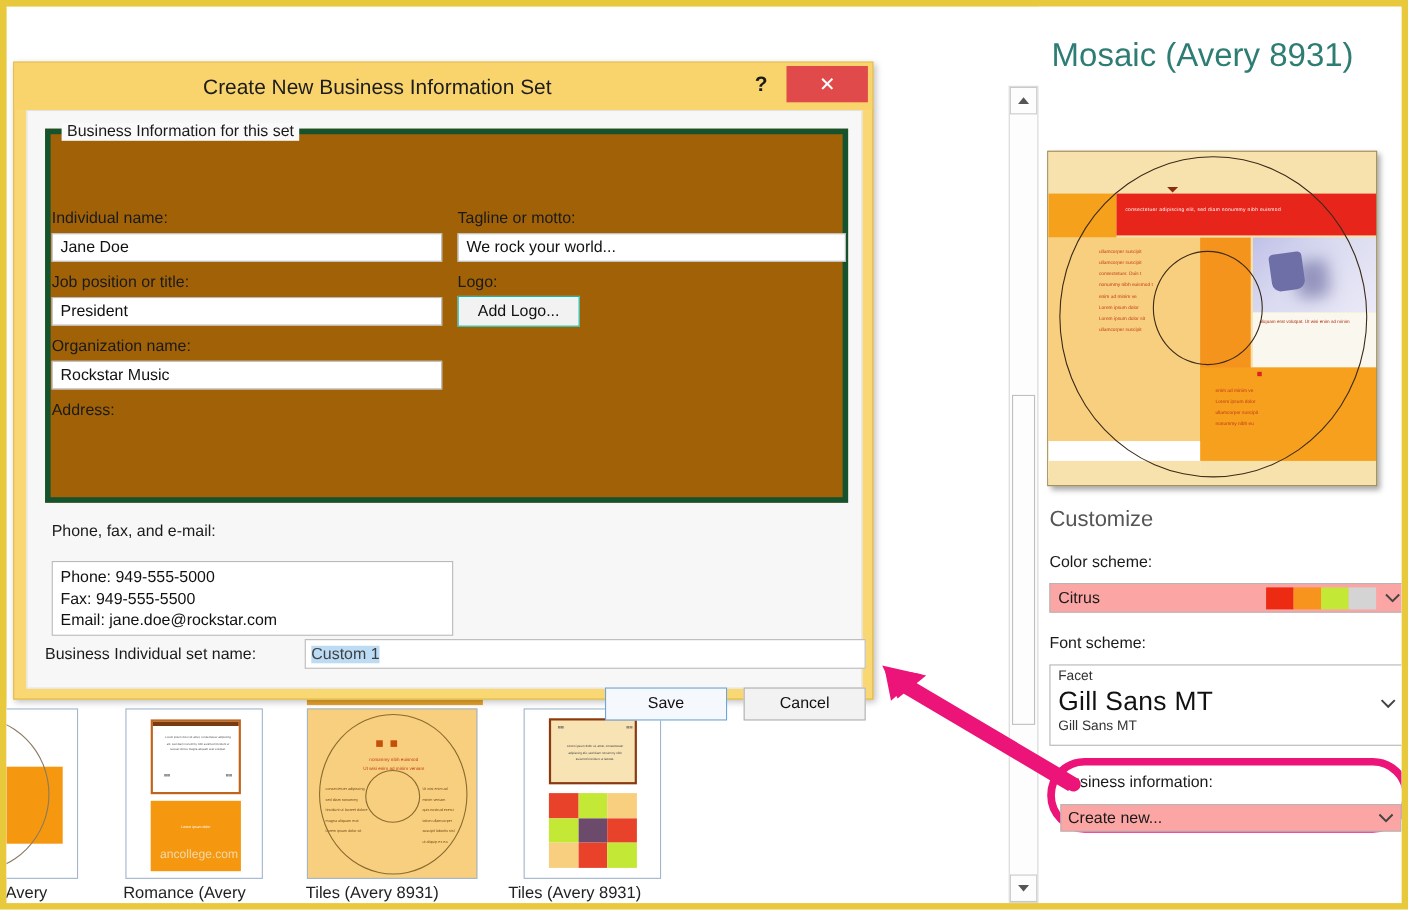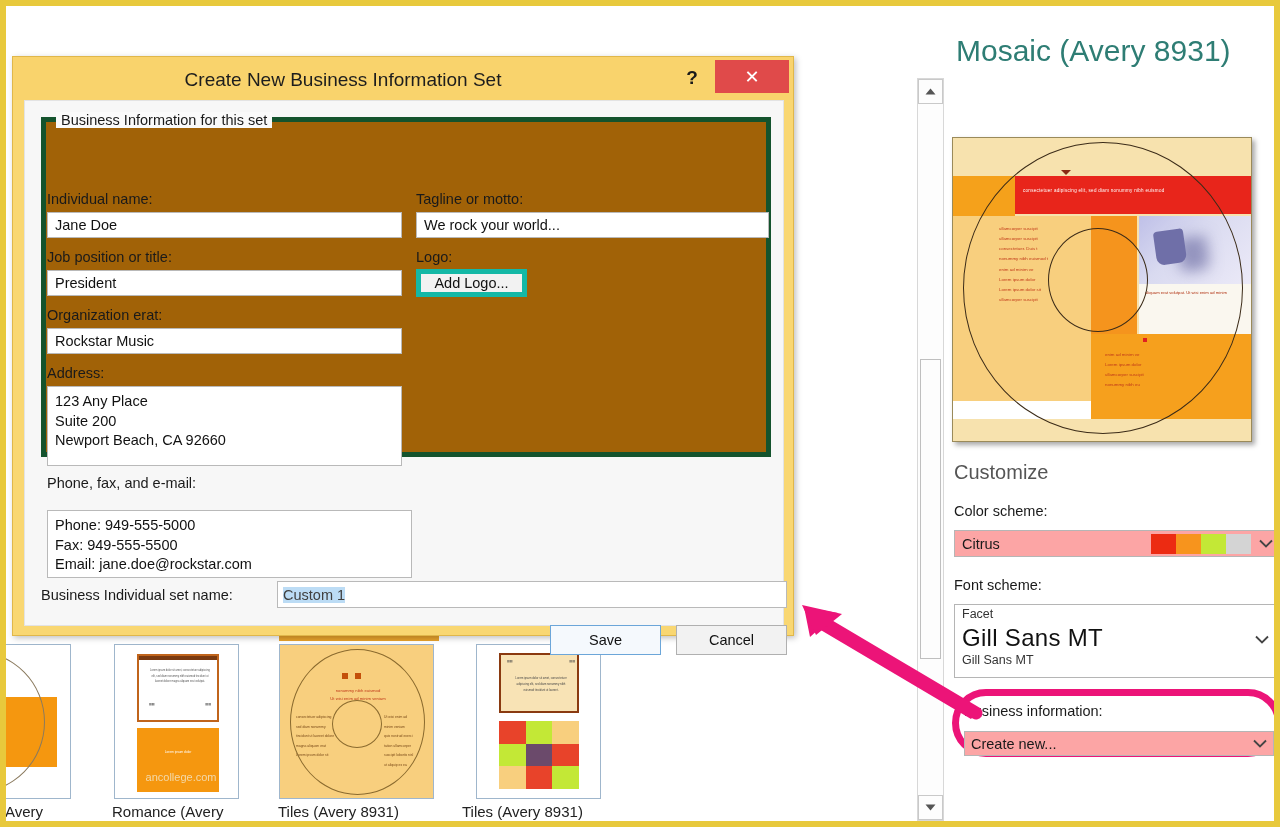--- a/index.html
+++ b/index.html
@@ -231,21 +231,21 @@
   #lbl-phone      { left:22px; top:374px; }
   #inp-phone      { left:22px; top:409px; width:365px; height:68px;
                     white-space:pre-line; line-height:1.35; padding-top:5px; }
 
   #lbl-tagline    { left:391px; top:90px; }
   #inp-tagline    { left:391px; top:111px; width:353px; height:26px; }
   #lbl-logo       { left:391px; top:148px; }
   #btn-addlogo {
     position:absolute; left:391px; top:168px;
     width:111px; height:28px; background:#f2f2f2;
-    border:5px solid #14b8a6;
+    border:1px solid #14b8a6;
     display:flex; align-items:center; justify-content:center;
     font-size:14.5px; color:#111;
   }
 
   #lbl-setname {
     position:absolute; left:16px; top:486px;
     font-size:14.5px; color:#1a1a1a;
   }
   #inp-setname {
     position:absolute; left:252px; top:480px;
@@ -544,27 +544,24 @@
       <div id="groupbox">
         <div id="groupbox-legend">Business Information for this set</div>
       </div>
 
       <div class="form-label" id="lbl-individual">Individual name:</div>
       <div class="text-input" id="inp-individual">Jane Doe</div>
 
       <div class="form-label" id="lbl-jobpos">Job position or title:</div>
       <div class="text-input" id="inp-jobpos">President</div>
 
-      <div class="form-label" id="lbl-org">Organization erat:</div>
+      <div class="form-label" id="lbl-org">Organization name:</div>
       <div class="text-input" id="inp-org">Rockstar Music</div>
 
       <div class="form-label" id="lbl-address">Address:</div>
-      <div class="text-input" id="inp-address">123 Any Place
-Suite 200
-Newport Beach, CA 92660</div>
 
       <div class="form-label" id="lbl-phone">Phone, fax, and e-mail:</div>
       <div class="text-input" id="inp-phone">Phone: 949-555-5000
 Fax: 949-555-5500
 Email: jane.doe@rockstar.com</div>
 
       <div class="form-label" id="lbl-tagline">Tagline or motto:</div>
       <div class="text-input" id="inp-tagline">We rock your world...</div>
 
       <div class="form-label" id="lbl-logo">Logo:</div>

